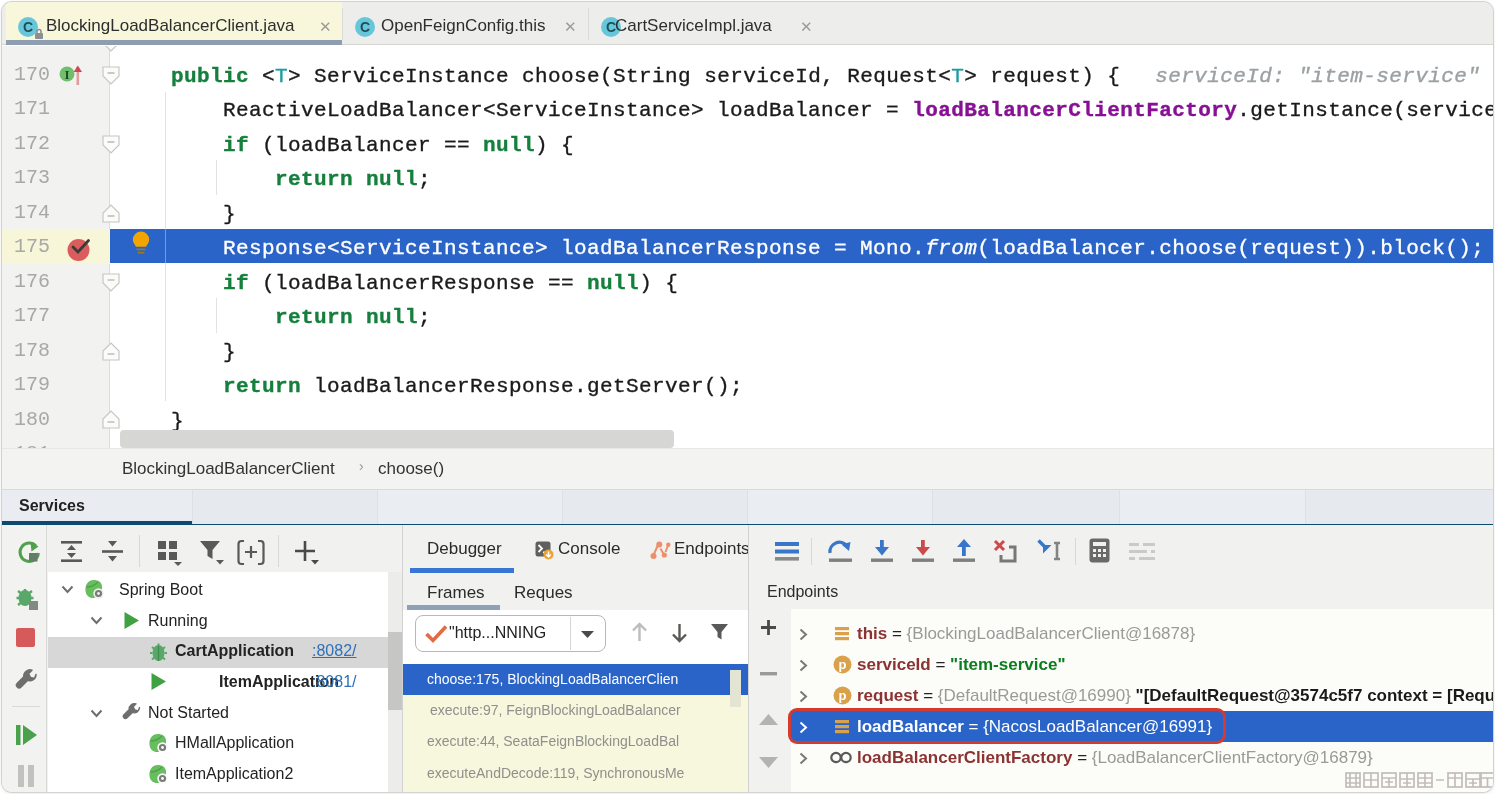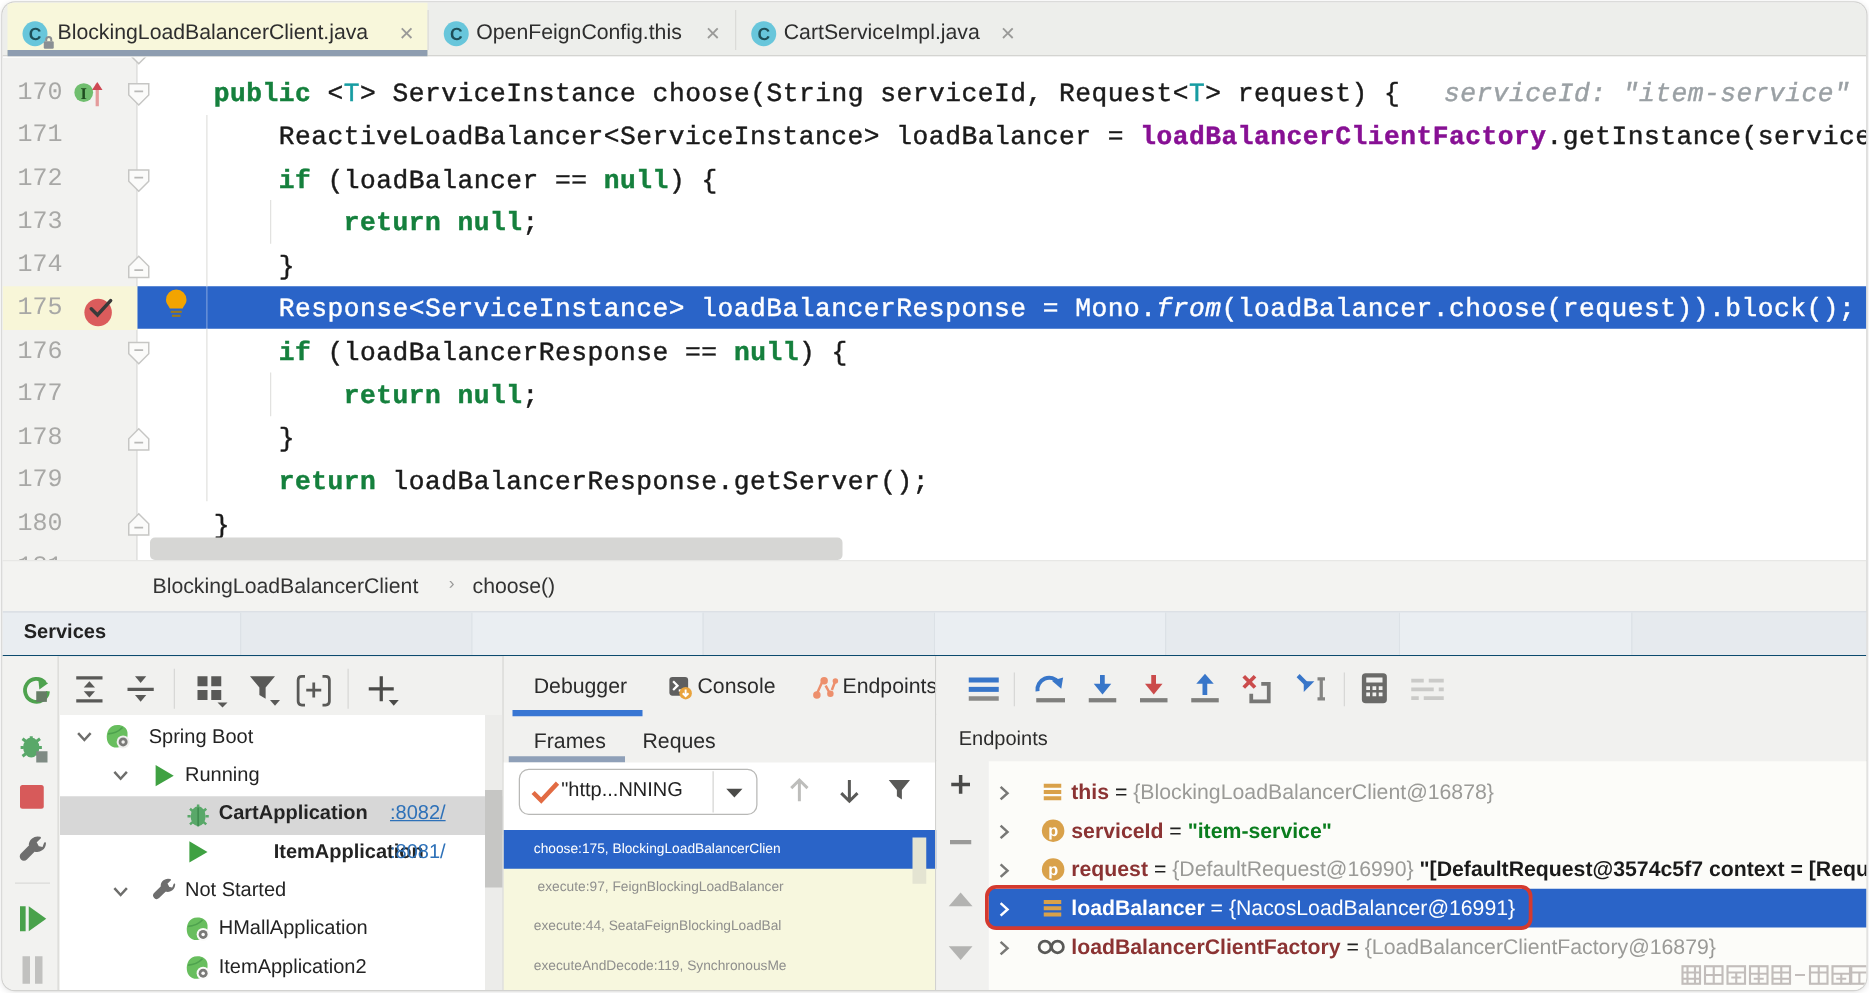--- a/index.html
+++ b/index.html
@@ -23,34 +23,34 @@
 .kw { color:#15803d; font-weight:bold; }
 .tp { color:#169CA2; }
 .fld { color:#871094; font-weight:bold; }
 .inlay { color:#9aa0a4; font-style:italic; }
 #execline { position:absolute; left:108px; top:183.25px; width:1387px; height:34px; background:#2A64C8; }
 #creamgut { position:absolute; left:0; top:183.25px; width:108px; height:34.7px; background:#F8F6D8; }
 .ig { position:absolute; width:1px; background:#E2E2E0; }
 
 #crumbs { position:absolute; left:0; top:446px; width:100%; height:41px; background:#F3F3F1; border-top:1px solid #E7E7E5; font-size:17px; color:#333; }
 
-#svchead { position:absolute; left:0; top:487px; width:100%; height:36px; background:#E9EDF1; border-top:1px solid #D6DADF; border-bottom:1px solid #0c4a6e; }
+#svchead { position:absolute; left:0; top:487px; width:100%; height:36px; background:#E9EDF1; border-top:1px solid #D6DADF; border-bottom:4px solid #0c4a6e; }
 .seg { position:absolute; top:0; height:34px; border-left:1px solid #DCE1E6; }
 
 #bottom { position:absolute; left:0; top:523px; width:100%; height:271px; background:#F1F1EF; }
 #ltool { position:absolute; left:0; top:0; width:45px; height:271px; background:#F2F2F0; border-right:1px solid #D7D7D5; }
 #tree { position:absolute; left:46px; top:47px; width:354px; height:224px; background:#fff; }
 .trow { position:absolute; left:0; width:354px; height:30.6px; font-size:16px; color:#232323; }
 .trowtxt { position:absolute; top:5px; }
 #vdiv1 { position:absolute; left:400px; top:0; width:1px; height:271px; background:#D2D2D0; }
 #frames { position:absolute; left:401px; top:0; width:345px; height:271px; background:#F1F1EF; }
 #vdiv2 { position:absolute; left:746px; top:0; width:1px; height:271px; background:#D2D2D0; }
 #vars { position:absolute; left:747px; top:0; width:748px; height:271px; background:#F1F1EF; }
 .ftab { position:absolute; top:14px; font-size:17px; color:#2b2b2b; }
-.frow { position:absolute; left:0; width:361px; height:31.2px; font-size:11px; line-height:31.2px; white-space:nowrap; overflow:hidden; }
+.frow { position:absolute; left:0; width:361px; height:31.2px; font-size:14px; line-height:31.2px; white-space:nowrap; overflow:hidden; }
 .vrow { position:absolute; left:42px; width:706px; height:31px; font-size:17px; line-height:31px; white-space:nowrap; overflow:hidden; }
 .vname { color:#8B3333; font-weight:bold; }
 .vval { color:#9a9a97; }
 svg { position:absolute; overflow:visible; }
 </style>
 </head>
 <body>
 <div id="win">
 
 <div id="tabbar">
@@ -66,21 +66,21 @@
   </div>
   <div class="abs" style="left:340px;top:6px;width:1px;height:32px;background:#DBDBD8;"></div>
   <div class="tab" style="left:341px;width:245px;">
     <div class="cicon" style="left:12px;">C</div>
     <div class="tabtxt" style="left:38px;">OpenFeignConfig.this</div>
     <div class="x" style="left:221px;">✕</div>
   </div>
   <div class="abs" style="left:586px;top:6px;width:1px;height:32px;background:#DBDBD8;"></div>
   <div class="tab" style="left:587px;width:240px;">
     <div class="cicon" style="left:12px;">C</div>
-    <div class="tabtxt" style="left:38px;">CartServiceImpl.java</div>
+    <div class="tabtxt" style="left:26px;">CartServiceImpl.java</div>
     <div class="x" style="left:211px;">✕</div>
   </div>
 </div>
 
 <div id="editor">
   <div id="gutter"></div>
   <div id="creamgut"></div>
   <div id="execline"></div>
 
   <div class="ig" style="left:163px;top:46px;width:1px;height:137px;"></div>

